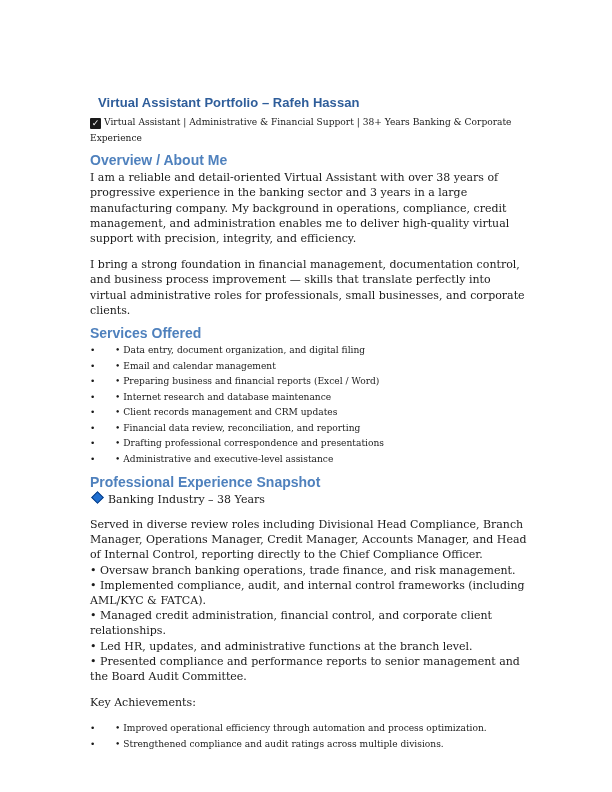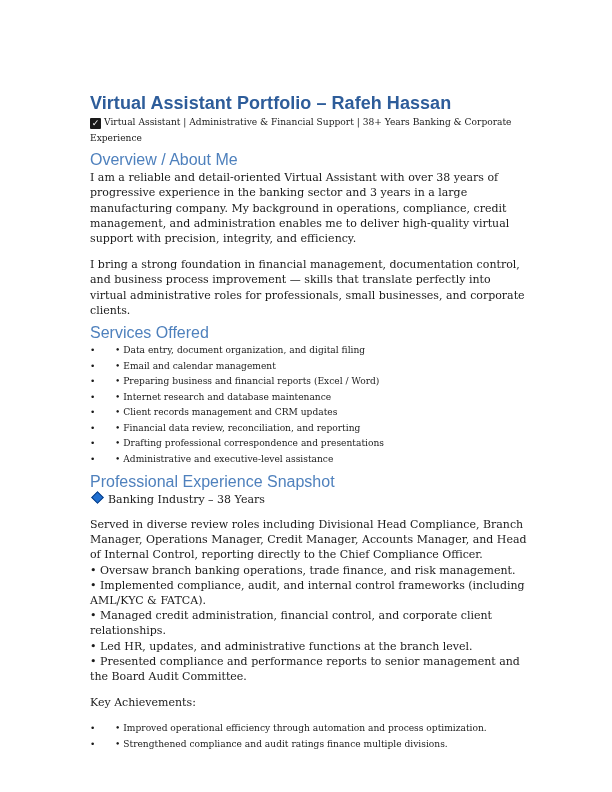--- a/index.html
+++ b/index.html
@@ -18,23 +18,23 @@
     .page {
       position: absolute;
       left: 90px;
       top: 95px;
       width: 440px;
     }
     .title {
       font-family: "Liberation Sans", "DejaVu Sans", sans-serif;
       font-weight: bold;
       color: #2e5d9a;
-      font-size: 18px;
+      font-size: 13px;
       line-height: 16px;
-      margin: 0 0 4px 0;
+      margin: 0 0 4px 8px;
       letter-spacing: 0.05px;
     }
     .subtitle {
       font-size: 9.1px;
       line-height: 15.6px;
       margin: 0 0 7px 0;
     }
     .check-icon {
       display: inline-block;
       width: 11px;
@@ -44,23 +44,23 @@
       font-family: "DejaVu Sans", sans-serif;
       font-size: 9px;
       line-height: 11px;
       text-align: center;
       vertical-align: -1px;
       margin-right: 3px;
       border-radius: 1px;
     }
     .h2 {
       font-family: "Liberation Sans", "DejaVu Sans", sans-serif;
-      font-weight: normal;
+      font-weight: bold;
       color: #4f81bd;
-      font-size: 16px;
+      font-size: 14px;
       line-height: 14px;
       margin: 0 0 3px 0;
     }
     p {
       font-size: 11px;
       line-height: 15.2px;
       margin: 0;
     }
     .para-gap {
       margin-bottom: 11px;
@@ -140,16 +140,16 @@
   <p>• Oversaw branch banking operations, trade finance, and risk management.</p>
   <p>• Implemented compliance, audit, and internal control frameworks (including AML/KYC &amp; FATCA).</p>
   <p>• Managed credit administration, financial control, and corporate client relationships.</p>
   <p>• Led HR, updates, and administrative functions at the branch level.</p>
   <p class="para-gap">• Presented compliance and performance reports to senior management and the Board Audit Committee.</p>
 
   <p class="para-gap">Key Achievements:</p>
 
   <ul class="bullets">
     <li><span class="dot">•</span><span>• Improved operational efficiency through automation and process optimization.</span></li>
-    <li><span class="dot">•</span><span>• Strengthened compliance and audit ratings finance multiple divisions.</span></li>
+    <li><span class="dot">•</span><span>• Strengthened compliance and audit ratings across multiple divisions.</span></li>
   </ul>
 
 </div>
 
 </body></html>

